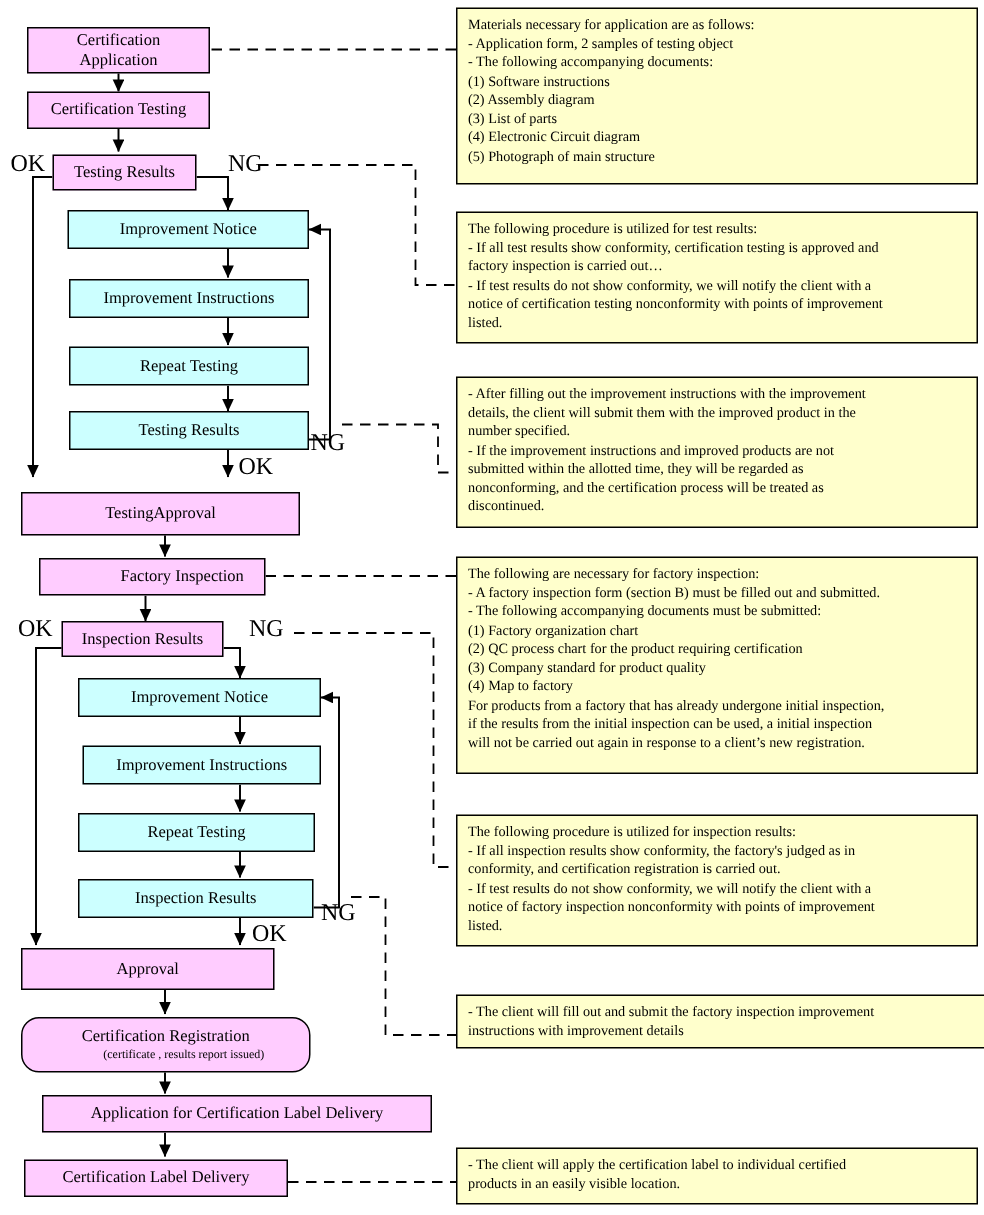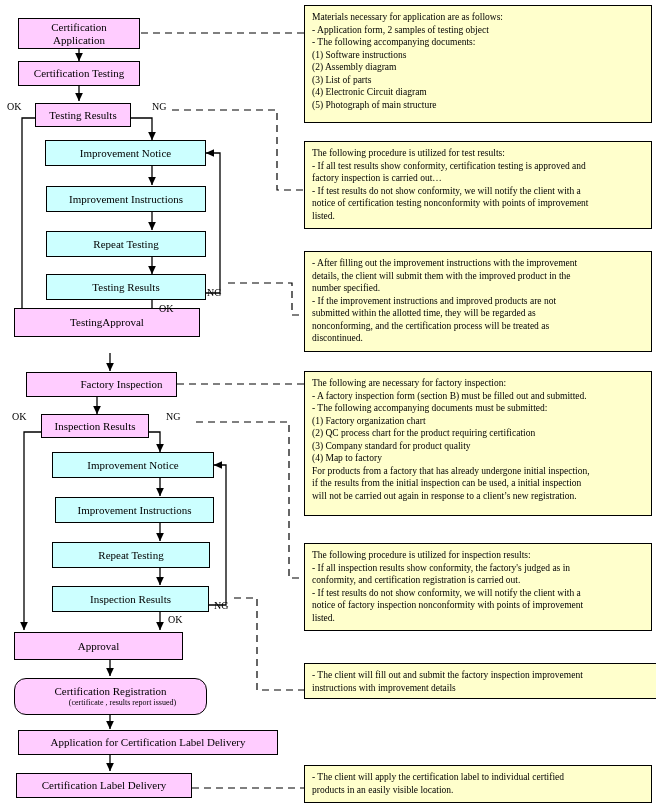--- a/index.html
+++ b/index.html
@@ -38,21 +38,21 @@
     line-height:1.32;
     padding:5px 6px 5px 7px;
     z-index:5;
     white-space:pre-line;
     overflow:hidden;
   }
 
   
   .lbl{
     position:absolute;
-    font-size:10px;
+    font-size:16px;
     color:#000000;
     z-index:6;
     white-space:nowrap;
   }
 
   
   svg.wires{position:absolute;left:0;top:0;width:656px;height:810px;z-index:1;overflow:visible;}
   .solid{stroke:#000000;stroke-width:1.3;fill:none;}
   .dash{stroke:#000000;stroke-width:1.2;fill:none;stroke-dasharray:7 5;}
 </style>
@@ -140,21 +140,21 @@
   </div>
 
   <div class="node cyan" style="left:46px;top:231px;width:160px;height:26px;font-size:11px;">
     <span class="t1">Repeat Testing</span>
   </div>
 
   <div class="node cyan" style="left:46px;top:274px;width:160px;height:26px;font-size:11px;">
     <span class="t1">Testing Results</span>
   </div>
 
-  <div class="node pink" style="left:14px;top:308px;width:186px;height:29px;font-size:11px;">
+  <div class="node pink" style="left:14px;top:328px;width:186px;height:29px;font-size:11px;">
     <span class="t1">TestingApproval</span>
   </div>
 
   <div class="node pink" style="left:26px;top:372px;width:151px;height:25px;font-size:11px;padding-left:40px;">
     <span class="t1">Factory Inspection</span>
   </div>
 
   <div class="node pink" style="left:41px;top:414px;width:108px;height:24px;font-size:11px;">
     <span class="t1">Inspection Results</span>
   </div>
@@ -177,21 +177,21 @@
 
   <div class="node pink" style="left:14px;top:632px;width:169px;height:28px;font-size:11px;">
     <span class="t1">Approval</span>
   </div>
 
   <div class="node pink" style="left:14px;top:678px;width:193px;height:37px;font-size:11px;border-radius:12px;">
     <span class="t1">Certification Registration</span>
     <span class="t2">(certificate , results report issued)</span>
   </div>
 
-  <div class="node pink" style="left:18px;top:730px;width:260px;height:25px;font-size:11px;">
+  <div class="node pink" style="left:28px;top:730px;width:260px;height:25px;font-size:11px;">
     <span class="t1">Application for Certification Label Delivery</span>
   </div>
 
   <div class="node pink" style="left:16px;top:773px;width:176px;height:25px;font-size:11px;">
     <span class="t1">Certification Label Delivery</span>
   </div>
 
   <div class="lbl" style="left:7px;top:101px;">OK</div>
   <div class="lbl" style="left:152px;top:101px;">NG</div>
   <div class="lbl" style="left:207px;top:287px;">NG</div>

